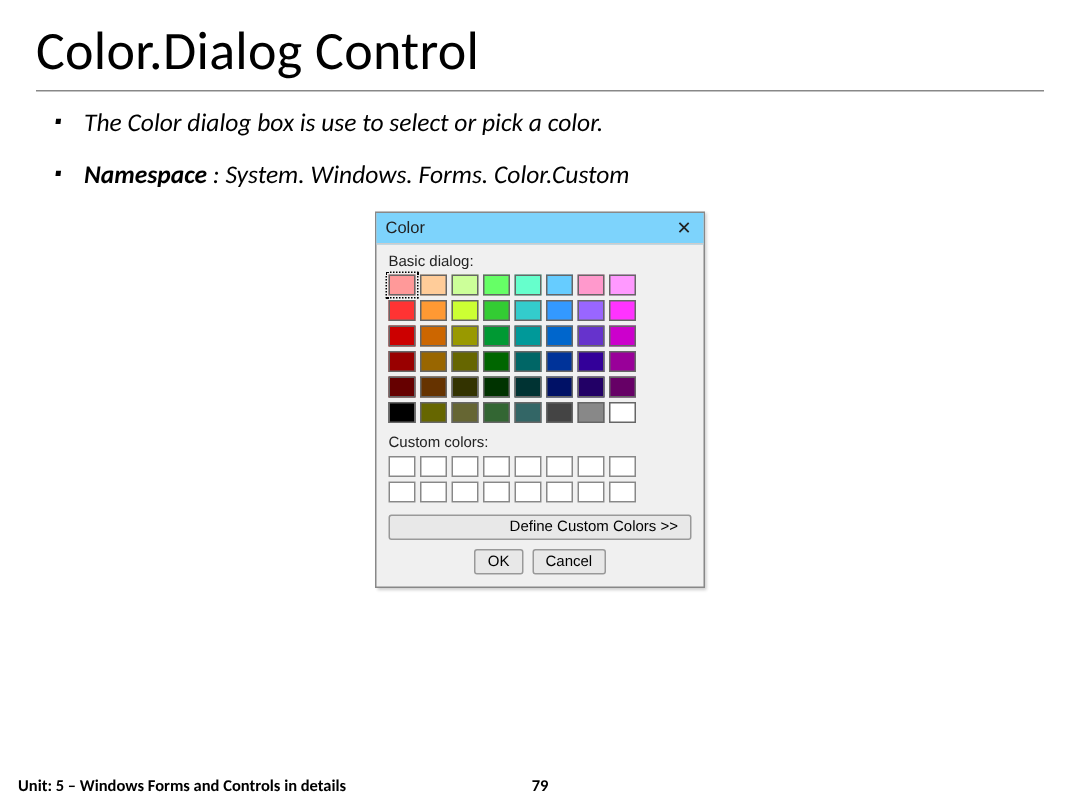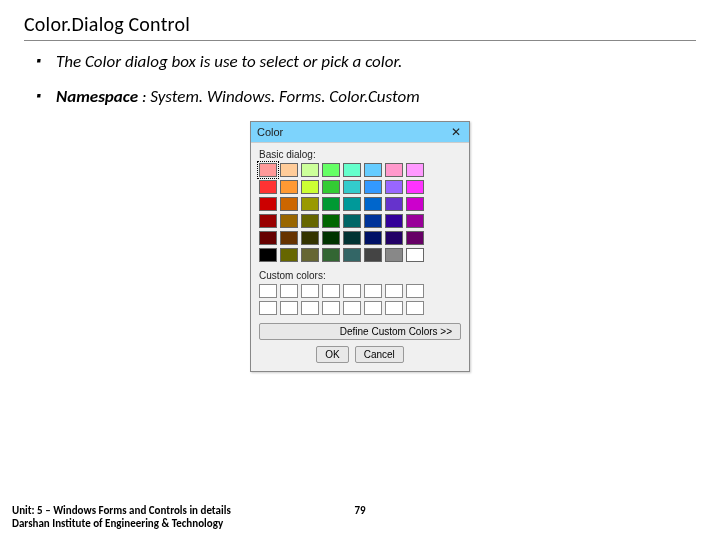--- a/index.html
+++ b/index.html
@@ -1,38 +1,38 @@
 <!DOCTYPE html>
 <html><head>
 <meta charset="utf-8">
 <style>
   * { box-sizing: border-box; margin: 0; padding: 0; }
   html, body { width: 720px; height: 540px; font-family: Calibri, Arial, sans-serif; background: #fff; color: #000; }
   .slide { width: 720px; height: 540px; position: relative; padding: 12px 24px 0 24px; }
-  .title { font-size: 20px; font-weight: 400; letter-spacing: 0.2px; border-bottom: 1px solid #888; padding-bottom: 4px; margin-bottom: 10px; }
+  .title { font-size: 36px; font-weight: 400; letter-spacing: 0.2px; border-bottom: 1px solid #888; padding-bottom: 4px; margin-bottom: 10px; }
   ul.bullets { list-style: none; padding-left: 12px; }
   ul.bullets li { position: relative; padding-left: 20px; font-size: 17px; line-height: 1.35; margin-bottom: 12px; font-style: italic; }
   ul.bullets li::before { content: "▪"; position: absolute; left: 0; top: 1px; font-size: 14px; }
   .bold { font-weight: 700; }
   .dialog-wrap { display: flex; justify-content: center; margin-top: 4px; }
   .dialog { width: 220px; border: 1px solid #888; background: #f0f0f0; font-family: Tahoma, Arial, sans-serif; font-size: 10px; color: #222; box-shadow: 1px 1px 2px rgba(0,0,0,0.2); }
   .dlg-titlebar { display: flex; justify-content: space-between; align-items: center; padding: 3px 6px; background: #7dd3fc; border-bottom: 1px solid #ccc; }
   .dlg-title { font-size: 11px; }
   .close-x { width: 14px; height: 14px; display: flex; align-items: center; justify-content: center; font-size: 12px; line-height: 1; }
   .dlg-body { padding: 6px 8px 8px 8px; }
   .section-label { font-size: 10px; margin-bottom: 3px; }
   .swatch-grid { display: grid; grid-template-columns: repeat(8, 18px); grid-auto-rows: 14px; gap: 3px; margin-bottom: 8px; }
   .swatch { border: 1px solid #666; }
   .swatch.sel { outline: 1px dotted #000; outline-offset: 1px; }
   .custom-grid { display: grid; grid-template-columns: repeat(8, 18px); grid-auto-rows: 14px; gap: 3px; margin-bottom: 8px; }
   .custom-swatch { background: #fff; border: 1px solid #888; }
   .btn-row { display: flex; gap: 6px; justify-content: center; }
   .btn { background: #e8e8e8; border: 1px solid #999; padding: 2px 8px; font-size: 10px; border-radius: 2px; }
   .btn.wide { width: 100%; margin-bottom: 6px; text-align: right; }
-  .footer { position: absolute; bottom: 10px; left: 0; right: 0; display: flex; justify-content: space-between; font-size: 11px; font-weight: 700; padding: 0 12px; flex-direction: column; }
+  .footer { position: absolute; bottom: 10px; left: 0; right: 0; display: flex; justify-content: space-between; font-size: 11px; font-weight: 700; padding: 0 12px; }
   .footer .center { position: absolute; left: 50%; transform: translateX(-50%); }
 </style>
 </head>
 <body>
 
 <div class="slide">
   <h1 class="title">Color.Dialog Control</h1>
 
   <ul class="bullets">
     <li>The Color dialog box is use to select or pick a color.</li>
@@ -124,15 +124,14 @@
           <button class="btn">OK</button>
           <button class="btn">Cancel</button>
         </div>
       </div>
     </div>
   </div>
 
   <div class="footer">
     <span>Unit: 5 – Windows Forms and Controls in details</span>
     <span class="center">79</span>
-    <span>Darshan Institute of Engineering &amp; Technology</span>
   </div>
 </div>
 
 </body></html>

